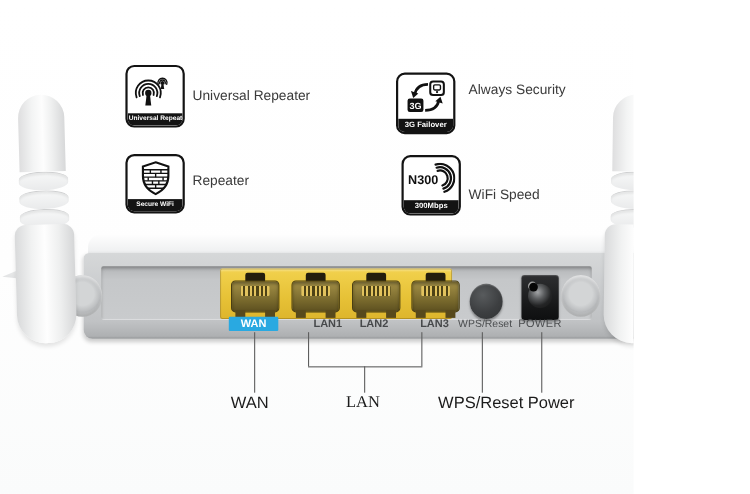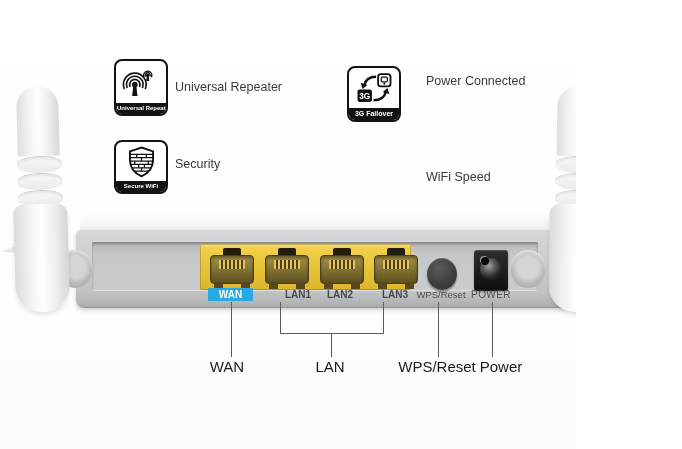--- a/index.html
+++ b/index.html
@@ -6,21 +6,21 @@
   .stage{
     position:relative;width:576px;height:449px;overflow:hidden;
     font-family:"Liberation Sans",sans-serif;
     background:linear-gradient(180deg,#ffffff 0%,#fefefe 55%,#fafbfb 100%);
   }
   
   .badge{position:absolute;width:50px;background:#fff;border:2px solid #131313;
     border-radius:8px;overflow:hidden;display:flex;flex-direction:column;z-index:5;}
   #badge-ur{left:114px;top:59px;height:53px;}
   #badge-sw{left:114px;top:140px;height:50px;}
-  #badge-3g{left:347px;top:66px;height:52px;}
+  #badge-3g{left:360px;top:66px;height:52px;}
   #badge-n3{left:365px;top:141px;height:51px;}
   .badge-art{flex:1;display:flex;align-items:center;justify-content:center;padding:1px 0 0;}
   .badge-caption{background:#131313;color:#fff;font-weight:700;text-align:center;
     font-size:6px;line-height:1;padding:2px 1px 3px;white-space:nowrap;}
   #badge-3g .badge-caption,#badge-n3 .badge-caption{font-size:7px;}
   .feature-label{position:absolute;font-size:12.5px;color:#3a3a3a;z-index:5;white-space:nowrap;}
   #fl-ur{left:175px;top:80px;}
   #fl-sec{left:175px;top:157px;}
   #fl-ac{left:426px;top:74px;}
   #fl-ws{left:426px;top:170px;}
@@ -86,21 +86,21 @@
   .cline{position:absolute;width:1px;background:#5e5e5e;z-index:6;}
   #cl-wan{left:231px;top:302px;height:55px;}
   #cl-lan-l{left:280px;top:302px;height:31px;}
   #cl-lan-r{left:383px;top:302px;height:31px;}
   #cl-lan-h{left:280px;top:333px;width:104px;height:1px;}
   #cl-lan-s{left:331px;top:333px;height:24px;}
   #cl-wps{left:438px;top:302px;height:55px;}
   #cl-pow{left:492px;top:302px;height:55px;}
   .ctext{position:absolute;top:358px;font-size:15px;color:#1b1b1b;text-align:center;z-index:6;white-space:nowrap;}
   #ct-wan{left:197px;width:60px;}
-  #ct-lan{left:300px;width:60px;}
+  #ct-lan{left:300px;width:60px;font-family:Liberation Serif, serif;}
   #ct-wps{left:390px;width:94px;}
   #ct-pow{left:471px;width:60px;}
 </style>
 </head>
 <body>
 
 <div class="stage">
 
   <div class="badge" id="badge-ur">
     <div class="badge-art">
@@ -136,40 +136,53 @@
         </defs>
         <path d="M14 1 L26 5 V14 C26 22.5 21.5 27.5 14 31 C6.5 27.5 2 22.5 2 14 V5 Z" fill="#fff" stroke="#111" stroke-width="2"></path>
         <g clip-path="url(#shieldClip)" stroke="#111" stroke-width="1.3">
           <path d="M2 8h24 M2 11.5h24 M2 15h24 M2 18.5h24 M2 22h24 M2 25.5h24"></path>
           <path d="M9 8v3.5 M19 8v3.5 M14 11.5v3.5 M7 15v3.5 M21 15v3.5 M11 18.5v3.5 M17 18.5v3.5 M14 22v3.5"></path>
         </g>
       </svg>
     </div>
     <div class="badge-caption">Secure WiFi</div>
   </div>
-  <div class="feature-label" id="fl-sec">Security</div>
+  <div class="feature-label" id="fl-sec">Repeater</div>
 
   <div class="badge" id="badge-3g">
     <div class="badge-art">
       <svg width="38" height="33" viewBox="0 0 36 32">
         <rect x="22" y="2" width="12" height="12" rx="2.5" fill="none" stroke="#111" stroke-width="1.8"></rect>
         <rect x="25" y="5" width="6" height="4.5" rx="1" fill="none" stroke="#111" stroke-width="1.2"></rect>
         <circle cx="28" cy="11.3" r="1" fill="#111"></circle>
         <path d="M20 4.5 C13 4.5 9.5 8 8.5 13" fill="none" stroke="#111" stroke-width="2.4"></path>
         <polygon points="5,10.5 11.5,12.5 7,16.5" fill="#111"></polygon>
         <path d="M17.5 27.5 C24.5 27.5 28.5 24 29.5 19" fill="none" stroke="#111" stroke-width="2.4"></path>
         <polygon points="33,21.5 26.5,19.5 31,15.5" fill="#111"></polygon>
         <rect x="2" y="17" width="14" height="12" rx="2" fill="#111"></rect>
         <text x="9" y="26" text-anchor="middle" font-size="8" font-weight="bold" fill="#fff" font-family="Liberation Sans, sans-serif">3G</text>
       </svg>
     </div>
     <div class="badge-caption">3G Failover</div>
   </div>
-  <div class="feature-label" id="fl-ac">Power Connected</div>
-
+  <div class="feature-label" id="fl-ac">Always Security</div>
+
+  <div class="badge" id="badge-n3">
+    <div class="badge-art">
+      <svg width="44" height="30" viewBox="0 0 44 30">
+        <text x="1" y="19" font-size="11.5" font-weight="bold" fill="#111" font-family="Liberation Sans, sans-serif">N300</text>
+        <g stroke="#111" fill="none" stroke-width="2" stroke-linecap="round" transform="rotate(-18 30 14)">
+          <path d="M30 7 A7 7 0 0 1 30 21"></path>
+          <path d="M30 4 A10 10 0 0 1 30 24"></path>
+          <path d="M30 1 A13 13 0 0 1 30 27"></path>
+        </g>
+      </svg>
+    </div>
+    <div class="badge-caption">300Mbps</div>
+  </div>
   <div class="feature-label" id="fl-ws">WiFi Speed</div>
 
   <div class="wedge-left"></div>
   <div class="wedge-right"></div>
   <div class="router-top"></div>
   <div class="router-face"></div>
   <div class="panel"></div>
   <div class="mount" id="mount-l"></div>
   <div class="mount" id="mount-r"></div>
 

